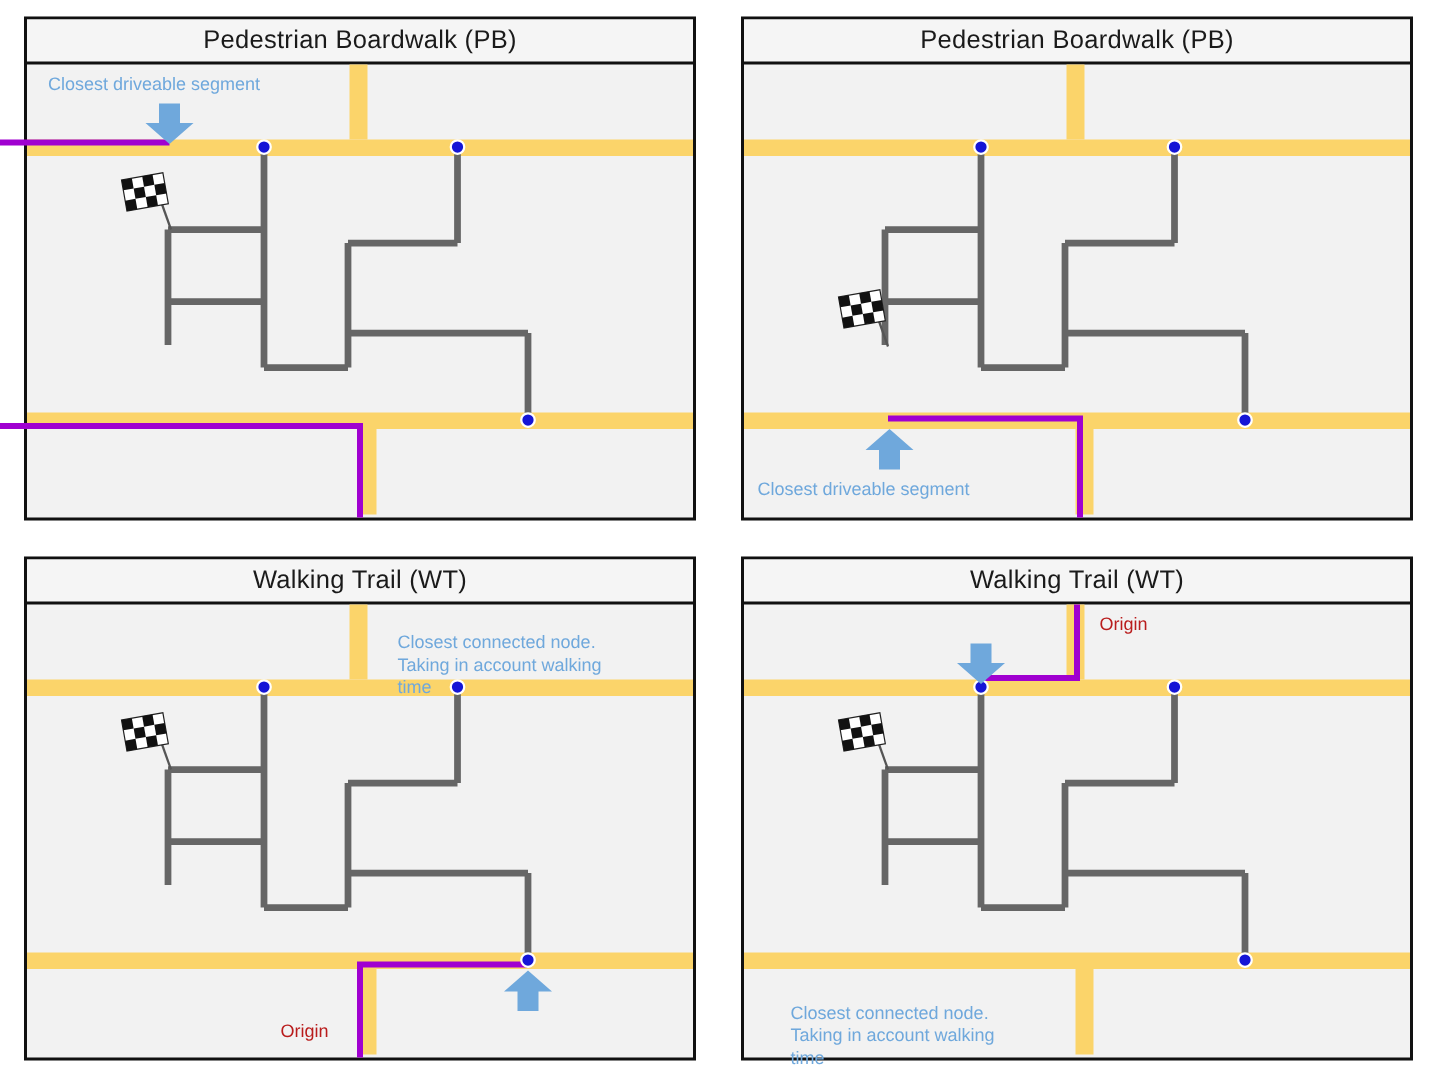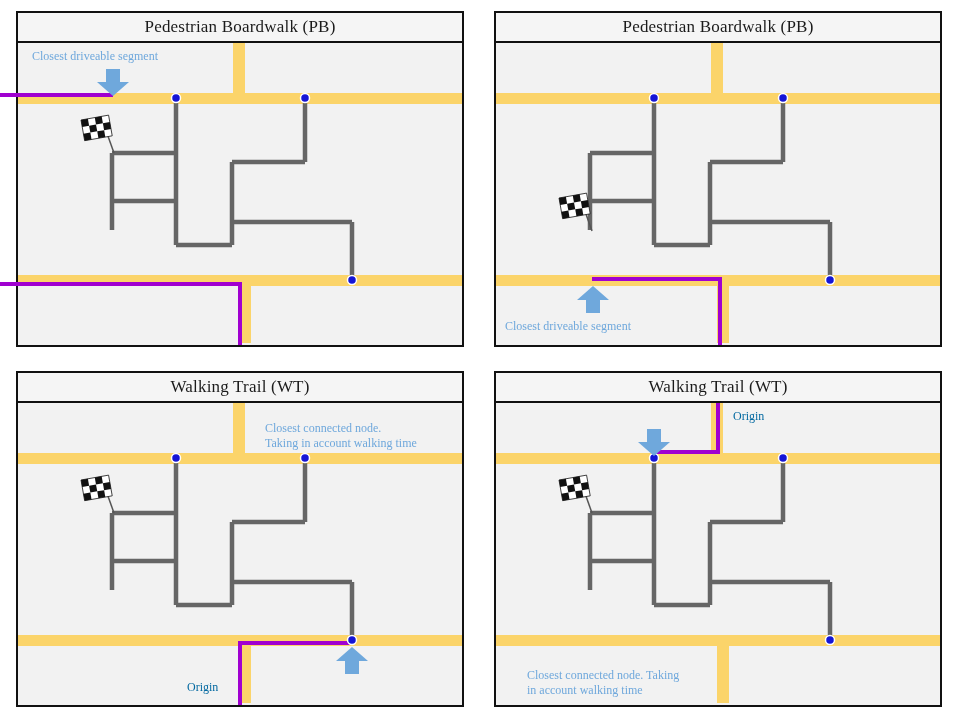--- a/index.html
+++ b/index.html
@@ -8,21 +8,20 @@
     background:#ffffff;
     position:relative;
     font-family:"Liberation Sans", sans-serif;
     overflow:hidden;
   }
   .panel{
     position:absolute;
     width:444px;height:332px;
     border:2px solid #111;
     background:#f2f2f2;
-    font-family:Liberation Serif, serif;
   }
   .panel-title{
     height:28px;
     border-bottom:2px solid #111;
     background:#f5f5f5;
     display:flex;align-items:center;justify-content:center;
     font-size:17px;color:#1a1a1a;
     letter-spacing:0.2px;
   }
   .map{
@@ -36,21 +35,21 @@
     display:block;
   }
   .ann{
     position:absolute;
     font-size:12px;
     line-height:15px;
     color:#6fa8dc;
     white-space:nowrap;
   }
   .ann.wrap{white-space:normal;margin-top:16px;}
-  .ann.dark{color:#0369a1;}
+  .ann.dark{color:#b91c1c;}
 </style>
 </head>
 <body>
 
 <div class="panel" style="left:16px;top:11px;">
   <div class="panel-title">Pedestrian Boardwalk (PB)</div>
   <div class="map">
     <svg width="444" height="300">
 
       <rect x="0" y="50" width="444" height="11" fill="#FBD46A"></rect>

